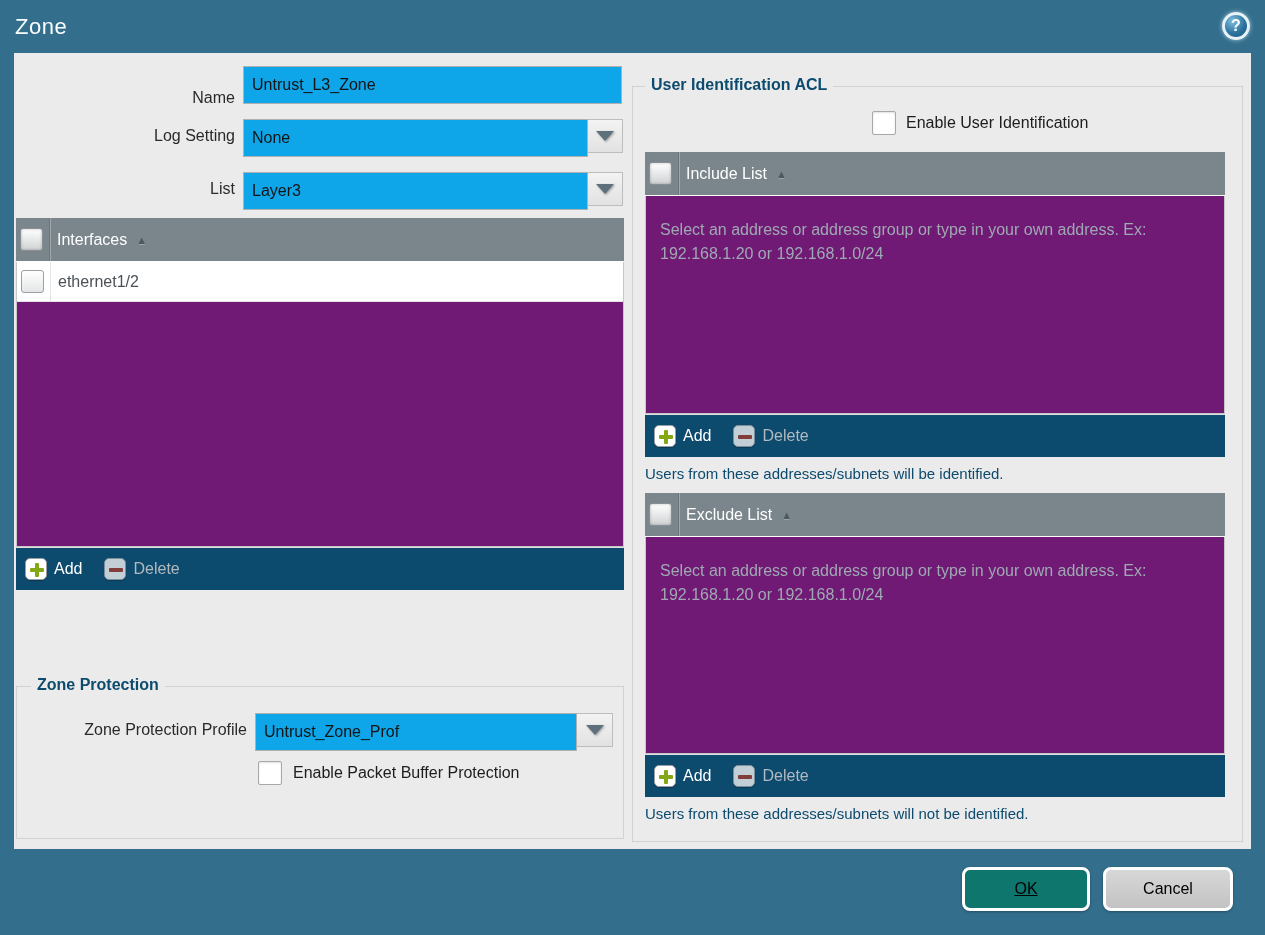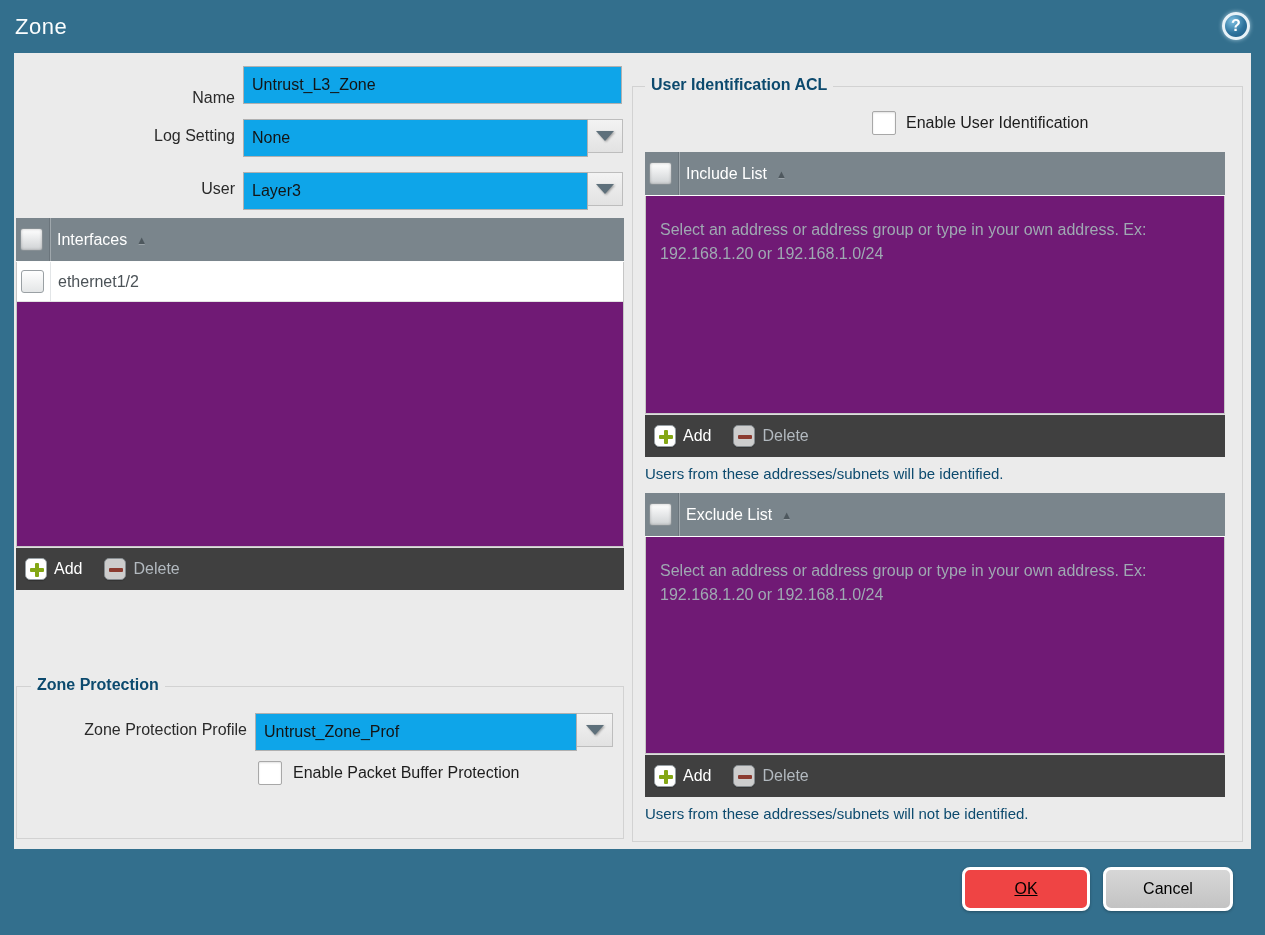--- a/index.html
+++ b/index.html
@@ -29,21 +29,21 @@
 
   
   .tbl { position:absolute; }
   .tbl-head { position:relative; height:44px; background:#7a858c; border-bottom:1px solid #fdfdfd;
               display:flex; align-items:center; }
   .tbl-head .divider { position:absolute; left:33px; top:0; width:1px; height:100%;
                        background:#6b757c; box-shadow:1px 0 0 rgba(255,255,255,.28); }
   .head-label { color:#fff; font-size:16px; margin-left:14px; }
   .sort { font-size:11px; color:#4e585e; margin-left:9px; text-shadow:0 1px 0 rgba(255,255,255,.25); }
   .tbl-body { background:#701a75; border:1px solid #c6c6c6; border-top:none; position:relative; }
-  .tbl-foot { height:43px; background:#404040; display:flex; align-items:center; gap:22px; padding-left:9px; border-top:1px solid #dfdfdf; }
+  .tbl-foot { height:43px; background:#0c4a6e; display:flex; align-items:center; gap:22px; padding-left:9px; border-top:1px solid #dfdfdf; }
 
   .cb { width:23px; height:23px; border-radius:3px; cursor:pointer; }
   .cb-hdr { background:linear-gradient(#ffffff,#cfd2d4); border:1px solid #878f94; box-shadow:inset 0 0 3px rgba(0,0,0,.25); margin-left:4px; }
   .cb-row { background:linear-gradient(#ffffff,#e4e6e7); border:1px solid #9aa0a4; margin-left:4px; }
   .cb-form { width:24px; height:24px; background:#fff; border:1px solid #a8a8a8; border-radius:2px;
              box-shadow:inset 0 1px 2px rgba(0,0,0,.12); cursor:pointer; }
 
   .row { height:40px; background:#fff; border-bottom:1px solid #e3e3e3; display:flex; align-items:center; position:relative; cursor:pointer; }
   .row .divider { position:absolute; left:33px; top:0; width:1px; height:100%; background:#e2e5e7; }
   .row-text { margin-left:14px; font-size:16px; color:#4b5257; }
@@ -64,21 +64,21 @@
 
   .fieldset { position:absolute; border:1px solid #d2d2d2; }
   .legend { position:absolute; top:-11px; background:#ebebeb; padding:0 6px; font-size:16px; font-weight:bold; color:#0c4a6e; }
 
   .cblabel { position:absolute; font-size:16px; color:#1d1d1d; line-height:24px; }
 
   
   .btn { position:absolute; top:867px; height:44px; border:3px solid #fff; border-radius:8px;
          font-size:16px; color:#000; text-align:center; line-height:38px; cursor:pointer;
          box-shadow:0 1px 3px rgba(0,0,0,.3); font-family:"Liberation Sans", sans-serif; }
-  .btn-ok { left:962px; width:128px; background:#ef4444;text-decoration:underline; }
+  .btn-ok { left:962px; width:128px; background:#0f766e;text-decoration:underline; }
   .btn-cancel { left:1103px; width:130px; background:linear-gradient(#d7d7d7,#c3c3c3); }
 </style>
 </head>
 <body>
 
 <div class="dialog">
 
   <div class="titlebar">
     <div class="title">Zone</div>
     <div class="help">?</div>
@@ -88,21 +88,21 @@
 
     <div class="flabel" style="top:28px;">Name</div>
     <input class="finput" style="left: 229px; top: 13px; width: 379px;" value="Untrust_L3_Zone">
 
     <div class="flabel" style="top:66px;">Log Setting</div>
     <input class="finput" style="left: 229px; top: 66px; width: 345px;" value="None">
     <div class="ddbtn" style="left:574px; top:66px;">
       <div class="ddarrow"></div>
     </div>
 
-    <div class="flabel" style="top:119px;">User</div>
+    <div class="flabel" style="top:119px;">List</div>
     <input class="finput" style="left: 229px; top: 119px; width: 345px;" value="Layer3">
     <div class="ddbtn" style="left:574px; top:119px;">
       <div class="ddarrow"></div>
     </div>
 
     <div class="tbl" style="left:2px; top:165px; width:608px;">
       <div class="tbl-head">
         <div class="cb cb-hdr"></div>
         <div class="divider"></div>
         <div class="head-label">Interfaces</div>

